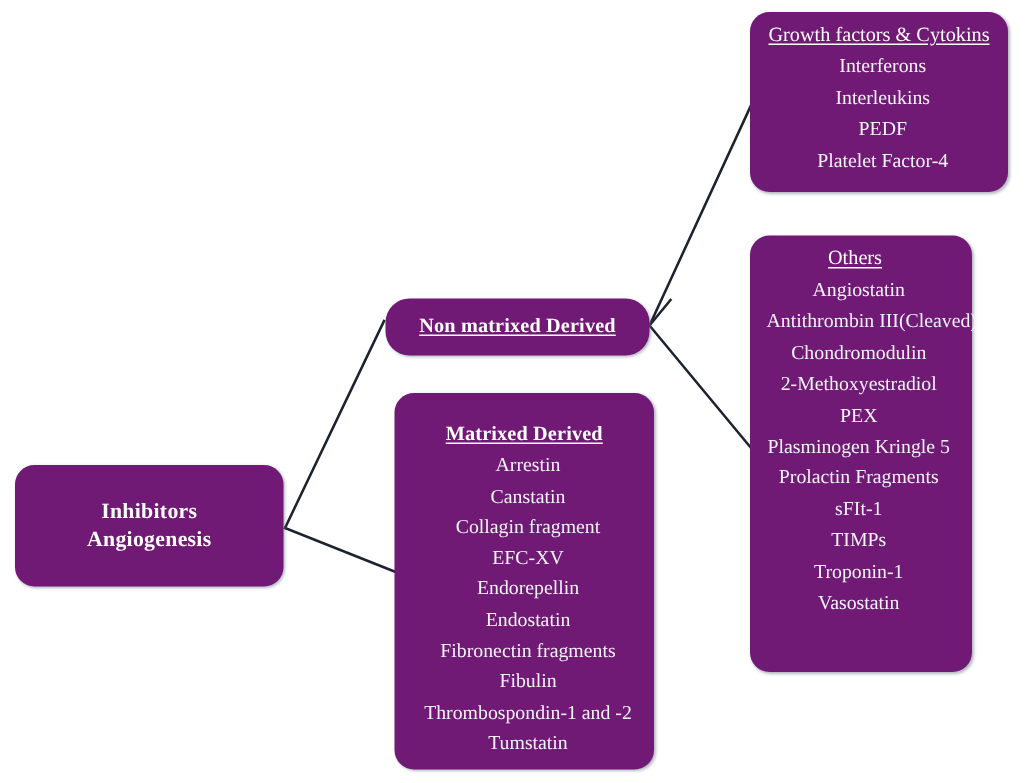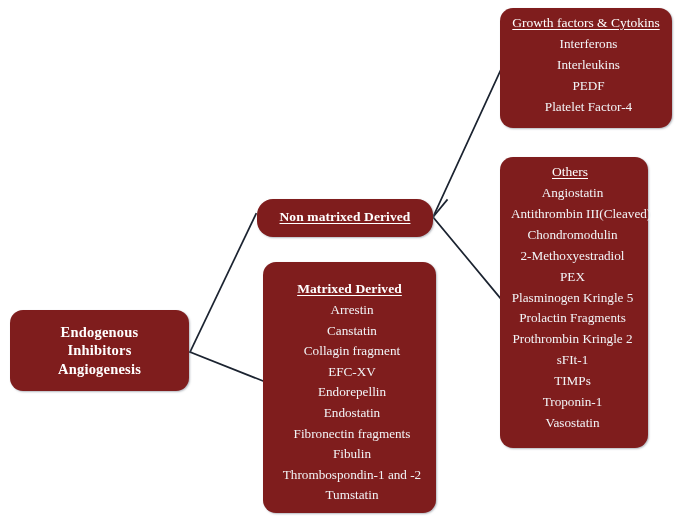--- a/index.html
+++ b/index.html
@@ -19,21 +19,21 @@
   #connectors {
     position: absolute;
     left: 0;
     top: 0;
     width: 685px;
     height: 522px;
     pointer-events: none;
   }
   .node {
     position: absolute;
-    background: #7f1d1d;
+    background: #701a75;
     color: #ffffff;
     border-radius: 12px;
     box-sizing: border-box;
     box-shadow: 1px 1px 2px rgba(120,128,140,0.55);
   }
   .node-root {
     left: 10px;
     top: 310px;
     width: 179px;
     height: 81px;
@@ -126,21 +126,20 @@
       <line x1="190" y1="352" x2="256" y2="214"></line>
       <line x1="190" y1="352" x2="263" y2="381"></line>
       <line x1="433" y1="217" x2="447" y2="200"></line>
       <line x1="433" y1="217" x2="504" y2="63"></line>
       <line x1="433" y1="217" x2="501" y2="299"></line>
     </g>
   </svg>
 
   <div class="node node-root">
     <div class="root-title">
-      <div>Endogenous</div>
       <div>Inhibitors</div>
       <div>Angiogenesis</div>
     </div>
   </div>
 
   <div class="node node-nonmatrixed">
     <div class="head">Non matrixed Derived</div>
   </div>
 
   <div class="node node-matrixed">
@@ -172,21 +171,20 @@
   <div class="node node-others">
     <div class="head-plain">Others</div>
     <ul class="items">
       <li>Angiostatin</li>
       <li>Antithrombin III(Cleaved)</li>
       <li>Chondromodulin</li>
       <li>2-Methoxyestradiol</li>
       <li>PEX</li>
       <li>Plasminogen Kringle 5</li>
       <li>Prolactin Fragments</li>
-      <li>Prothrombin Kringle 2</li>
       <li>sFIt-1</li>
       <li>TIMPs</li>
       <li>Troponin-1</li>
       <li>Vasostatin</li>
     </ul>
   </div>
 
 </div>
 
 </body></html>

